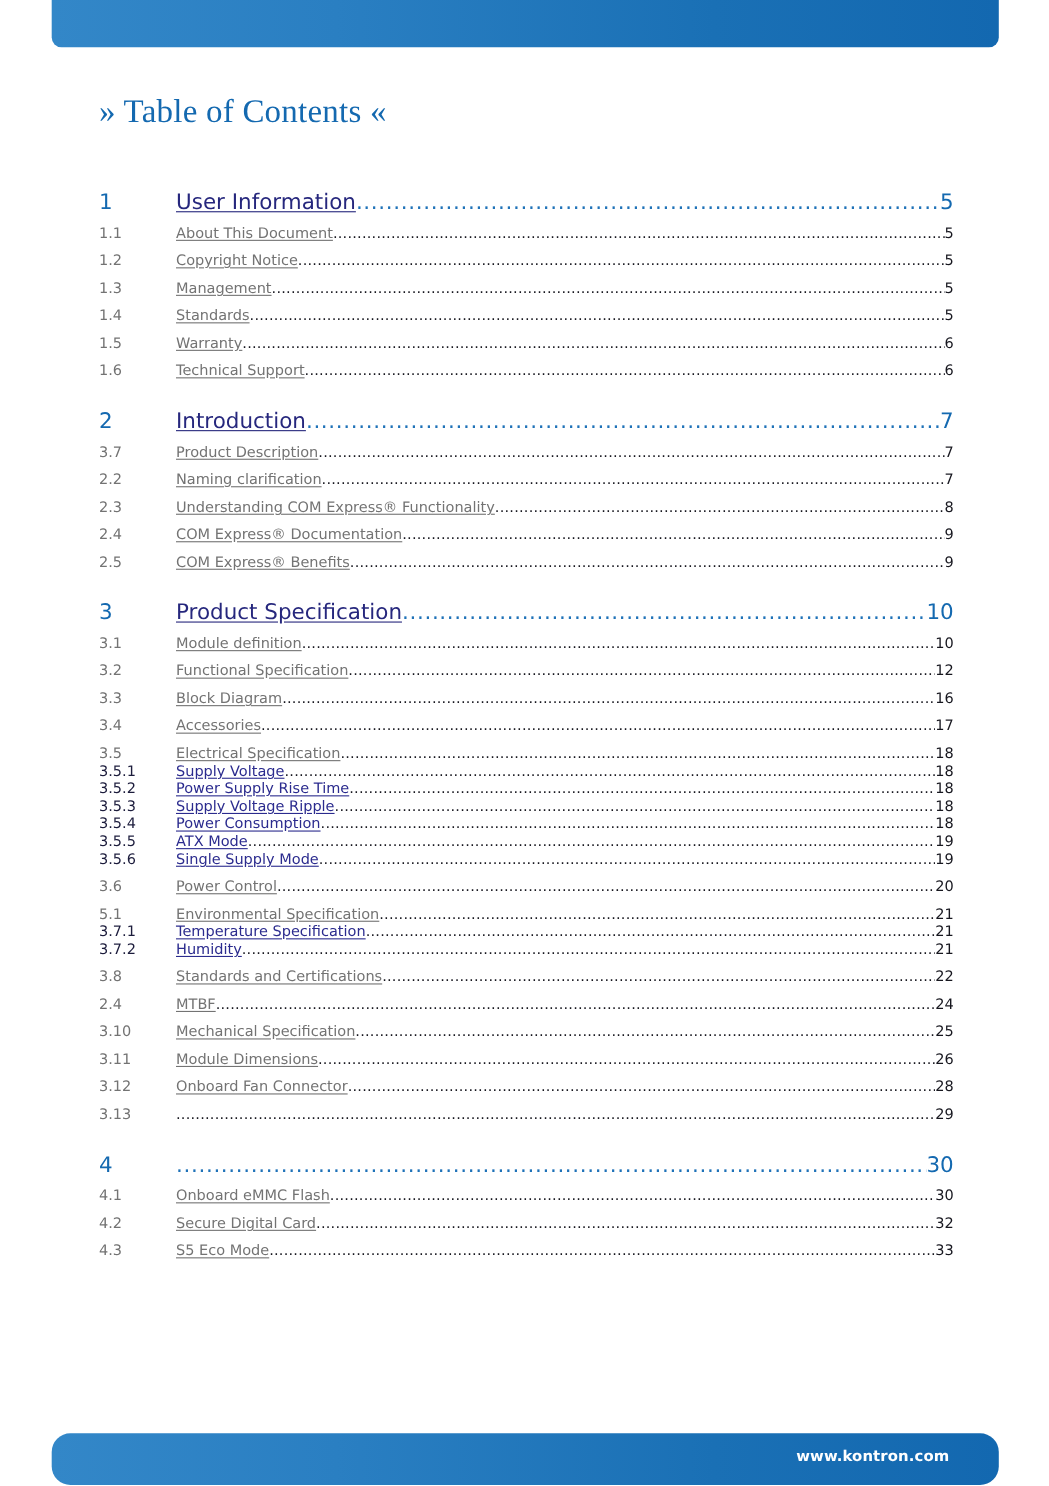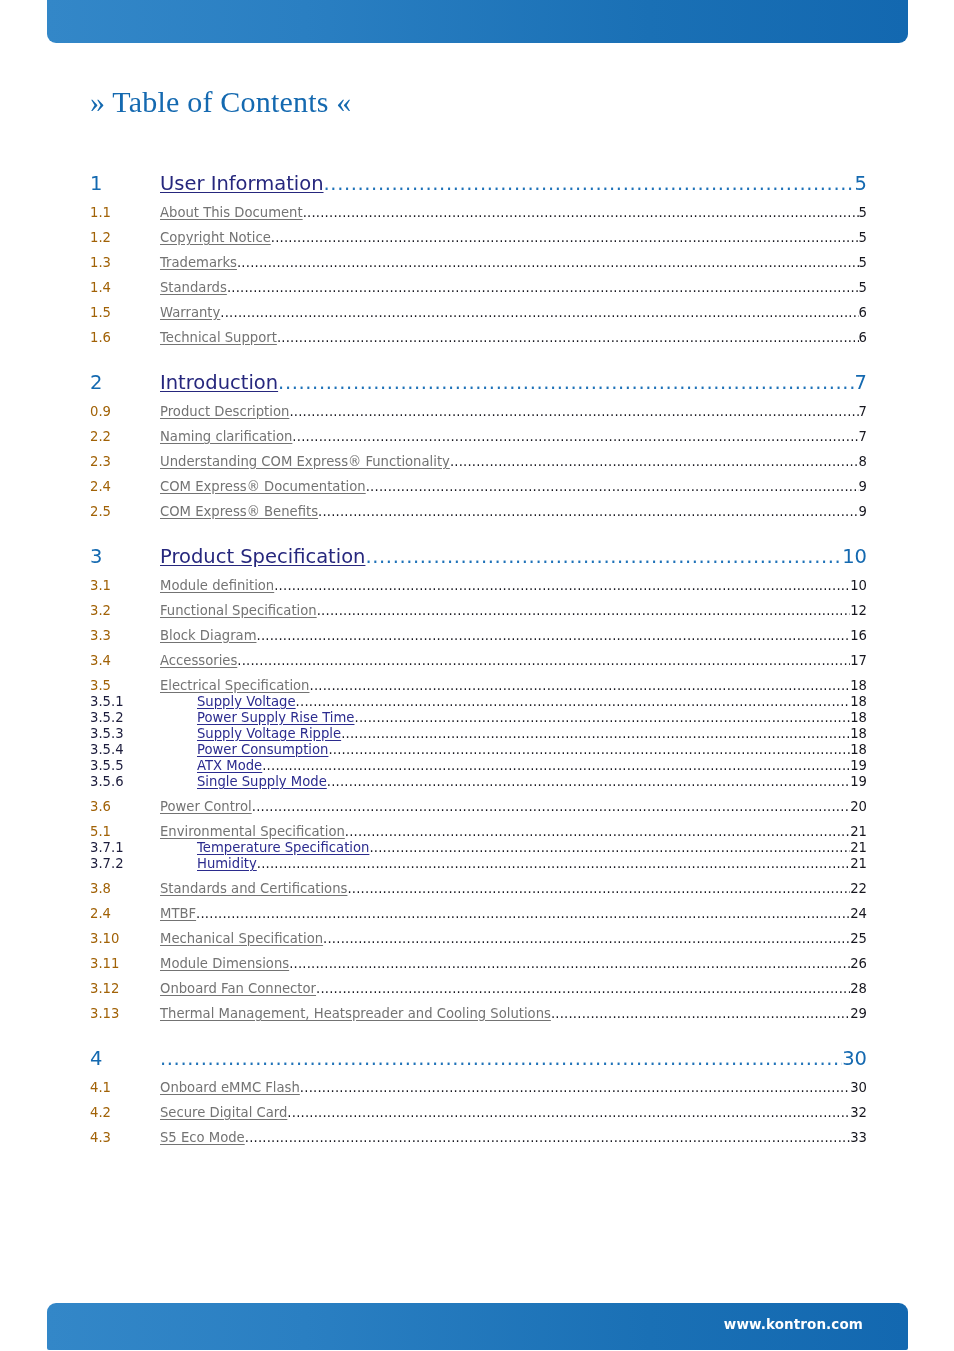--- a/index.html
+++ b/index.html
@@ -28,20 +28,21 @@
     border-bottom-left-radius: 9px;
     border-bottom-right-radius: 9px;
   }
   #footer-bar {
     top: 1303px;
     height: 47px;
     border-top-left-radius: 9px;
     border-top-right-radius: 9px;
     border-bottom-left-radius: 2px;
     border-bottom-right-radius: 2px;
+    border-radius: 17px;
   }
   #footer-url {
     position: absolute;
     right: 45px;
     top: 13px;
     color: #ffffff;
     font-size: 13.5px;
     font-weight: bold;
     letter-spacing: 0.1px;
     white-space: nowrap;
@@ -109,36 +110,36 @@
   .lvl1 .toc-dots  { color: #1f72b8; letter-spacing: 0.6px; }
   .lvl1 .toc-page  { color: #1469b0; }
 
   
   .lvl2 {
     margin-top: 10px;
     font-size: 13.2px;
   }
   .lvl2 .toc-num {
     width: 70px;
-    color: #a16207;
+    color: #737373;
   }
   .lvl2 .toc-label { color: #737373; }
   .lvl2 .toc-dots  { color: #17171f; letter-spacing: 0.2px; }
   .lvl2 .toc-page  { color: #17171f; }
 
   
   .lvl3 {
     margin-top: 1px;
     font-size: 13.2px;
   }
   .lvl3 .toc-num {
     width: 70px;
     color: #1c1c3c;
   }
-  .lvl3 .toc-label { color: #2b2b8e; margin-left: 37px; }
+  .lvl3 .toc-label { color: #2b2b8e; }
   .lvl3 .toc-dots  { color: #17171f; letter-spacing: 0.2px; }
   .lvl3 .toc-page  { color: #17171f; }
 
   
   .lvl1:first-child { margin-top: 0; }
 </style>
 </head>
 <body>
 
 <div id="header-bar" class="bar"></div>
@@ -159,21 +160,21 @@
       <span class="toc-page">5</span>
     </div>
     <div class="toc-row lvl2">
       <span class="toc-num">1.2</span>
       <span class="toc-label">Copyright Notice</span>
       <span class="toc-dots">...........................................................................................................................................................................................................................</span>
       <span class="toc-page">5</span>
     </div>
     <div class="toc-row lvl2">
       <span class="toc-num">1.3</span>
-      <span class="toc-label">Trademarks</span>
+      <span class="toc-label">Management</span>
       <span class="toc-dots">...........................................................................................................................................................................................................................</span>
       <span class="toc-page">5</span>
     </div>
     <div class="toc-row lvl2">
       <span class="toc-num">1.4</span>
       <span class="toc-label">Standards</span>
       <span class="toc-dots">...........................................................................................................................................................................................................................</span>
       <span class="toc-page">5</span>
     </div>
     <div class="toc-row lvl2">
@@ -188,21 +189,21 @@
       <span class="toc-dots">...........................................................................................................................................................................................................................</span>
       <span class="toc-page">6</span>
     </div>
     <div class="toc-row lvl1">
       <span class="toc-num">2</span>
       <span class="toc-label">Introduction</span>
       <span class="toc-dots">...........................................................................................................................................................................................................................</span>
       <span class="toc-page">7</span>
     </div>
     <div class="toc-row lvl2">
-      <span class="toc-num">0.9</span>
+      <span class="toc-num">3.7</span>
       <span class="toc-label">Product Description</span>
       <span class="toc-dots">...........................................................................................................................................................................................................................</span>
       <span class="toc-page">7</span>
     </div>
     <div class="toc-row lvl2">
       <span class="toc-num">2.2</span>
       <span class="toc-label">Naming clarification</span>
       <span class="toc-dots">...........................................................................................................................................................................................................................</span>
       <span class="toc-page">7</span>
     </div>
@@ -345,21 +346,20 @@
       <span class="toc-page">26</span>
     </div>
     <div class="toc-row lvl2">
       <span class="toc-num">3.12</span>
       <span class="toc-label">Onboard Fan Connector</span>
       <span class="toc-dots">...........................................................................................................................................................................................................................</span>
       <span class="toc-page">28</span>
     </div>
     <div class="toc-row lvl2">
       <span class="toc-num">3.13</span>
-      <span class="toc-label">Thermal Management, Heatspreader and Cooling Solutions</span>
       <span class="toc-dots">...........................................................................................................................................................................................................................</span>
       <span class="toc-page">29</span>
     </div>
     <div class="toc-row lvl1">
       <span class="toc-num">4</span>
       <span class="toc-dots">...........................................................................................................................................................................................................................</span>
       <span class="toc-page">30</span>
     </div>
     <div class="toc-row lvl2">
       <span class="toc-num">4.1</span>

